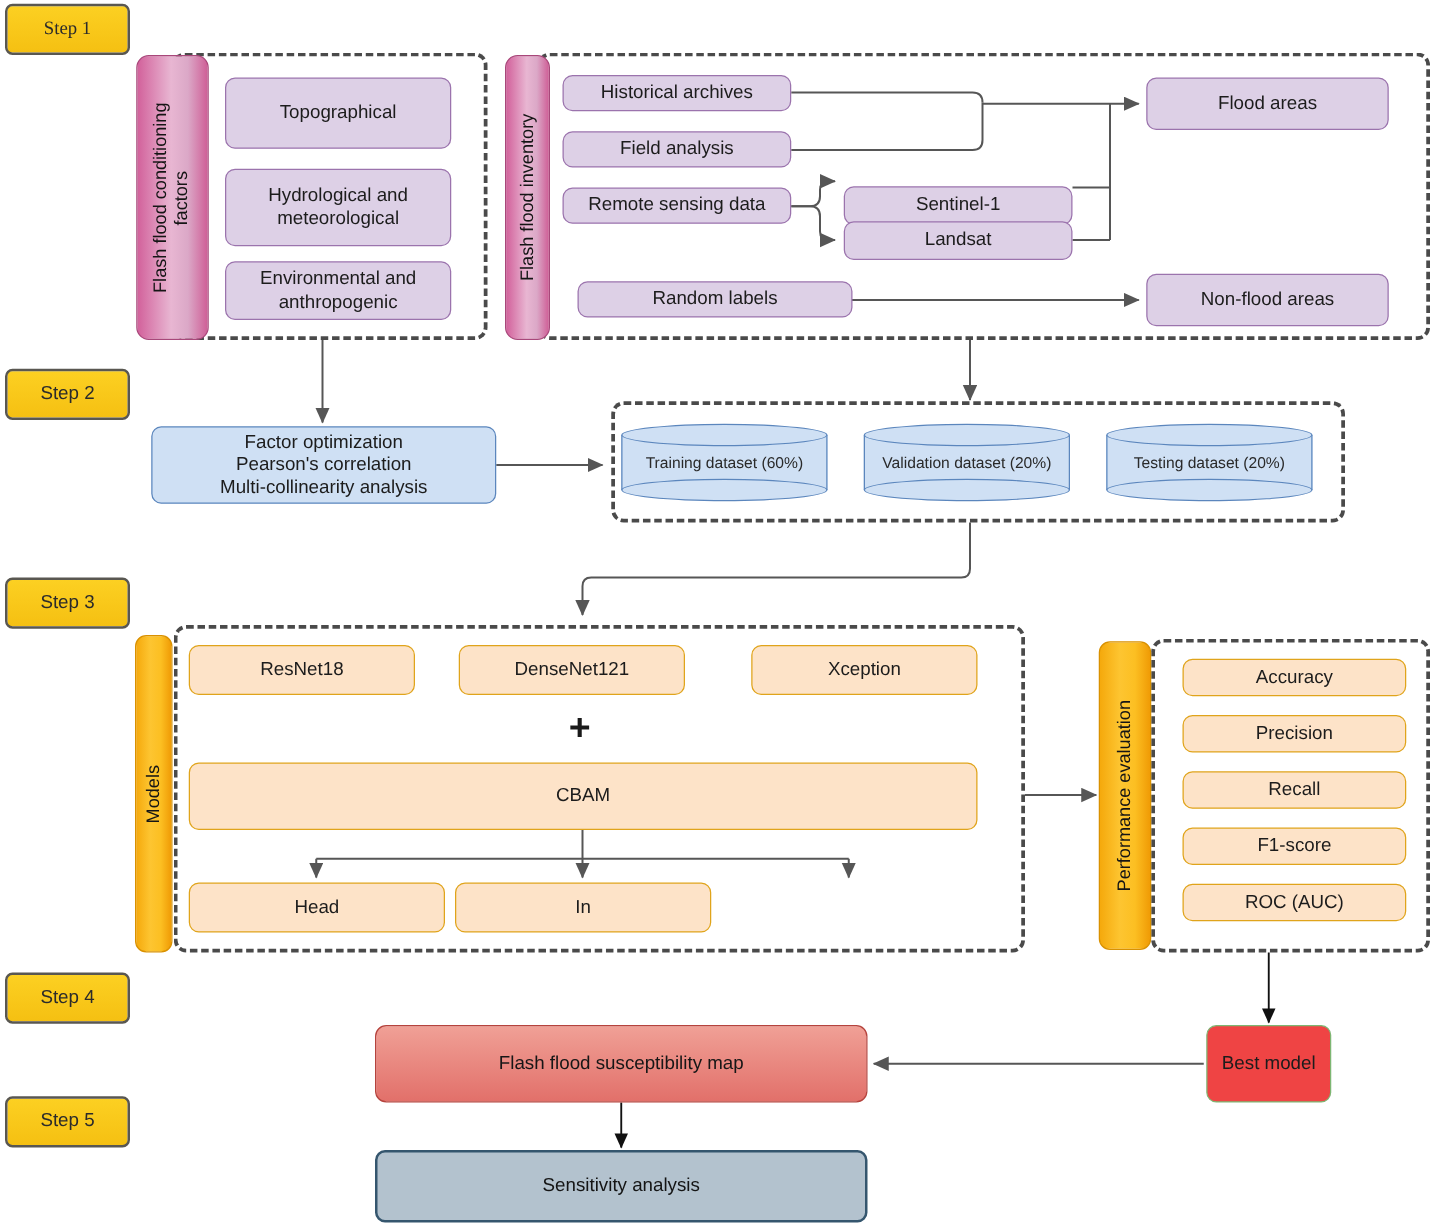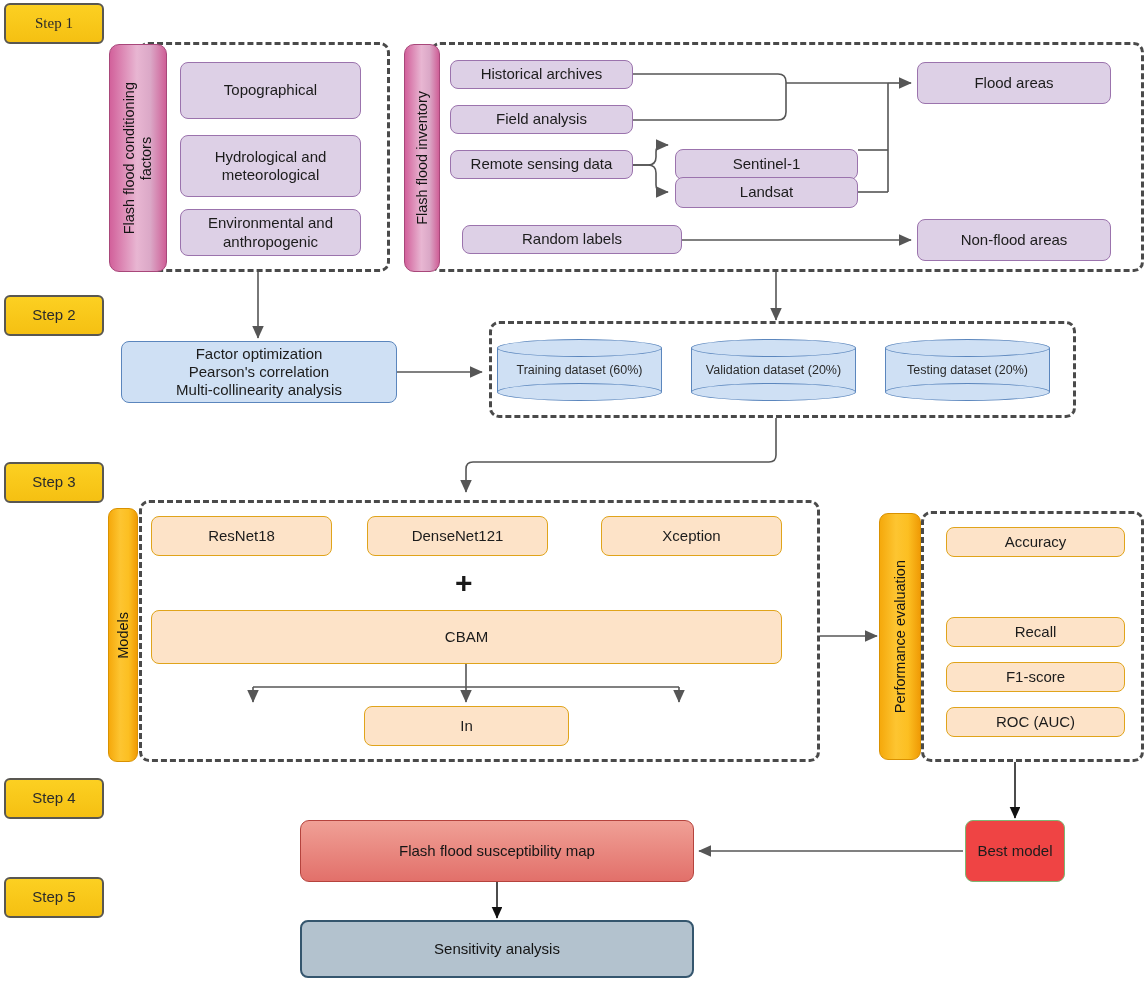--- a/index.html
+++ b/index.html
@@ -233,33 +233,39 @@
   <div class="node box-orange" style="left:601px;top:516px;width:181px;height:40px;">
     <span>Xception</span>
   </div>
 
   <div class="plus" style="left:455px;top:566px;">+</div>
 
   <div class="node box-orange" style="left:151px;top:610px;width:631px;height:54px;">
     <span>CBAM</span>
   </div>
 
+  <div class="node box-orange" style="left:151px;top:706px;width:205px;height:40px;">
+    <span>Head</span>
+  </div>
   <div class="node box-orange" style="left:364px;top:706px;width:205px;height:40px;">
     <span>In</span>
   </div>
 
   <div class="group" style="left:921px;top:511px;width:223px;height:251px;"></div>
 
   <div class="node band-orange" style="left:879px;top:513px;width:42px;height:247px;">
     <span class="vtext">Performance evaluation</span>
   </div>
 
   <div class="node box-orange" style="left:946px;top:527px;width:179px;height:30px;">
     <span>Accuracy</span>
   </div>
+  <div class="node box-orange" style="left:946px;top:572px;width:179px;height:30px;">
+    <span>Precision</span>
+  </div>
   <div class="node box-orange" style="left:946px;top:617px;width:179px;height:30px;">
     <span>Recall</span>
   </div>
   <div class="node box-orange" style="left:946px;top:662px;width:179px;height:30px;">
     <span>F1-score</span>
   </div>
   <div class="node box-orange" style="left:946px;top:707px;width:179px;height:30px;">
     <span>ROC (AUC)</span>
   </div>
 

